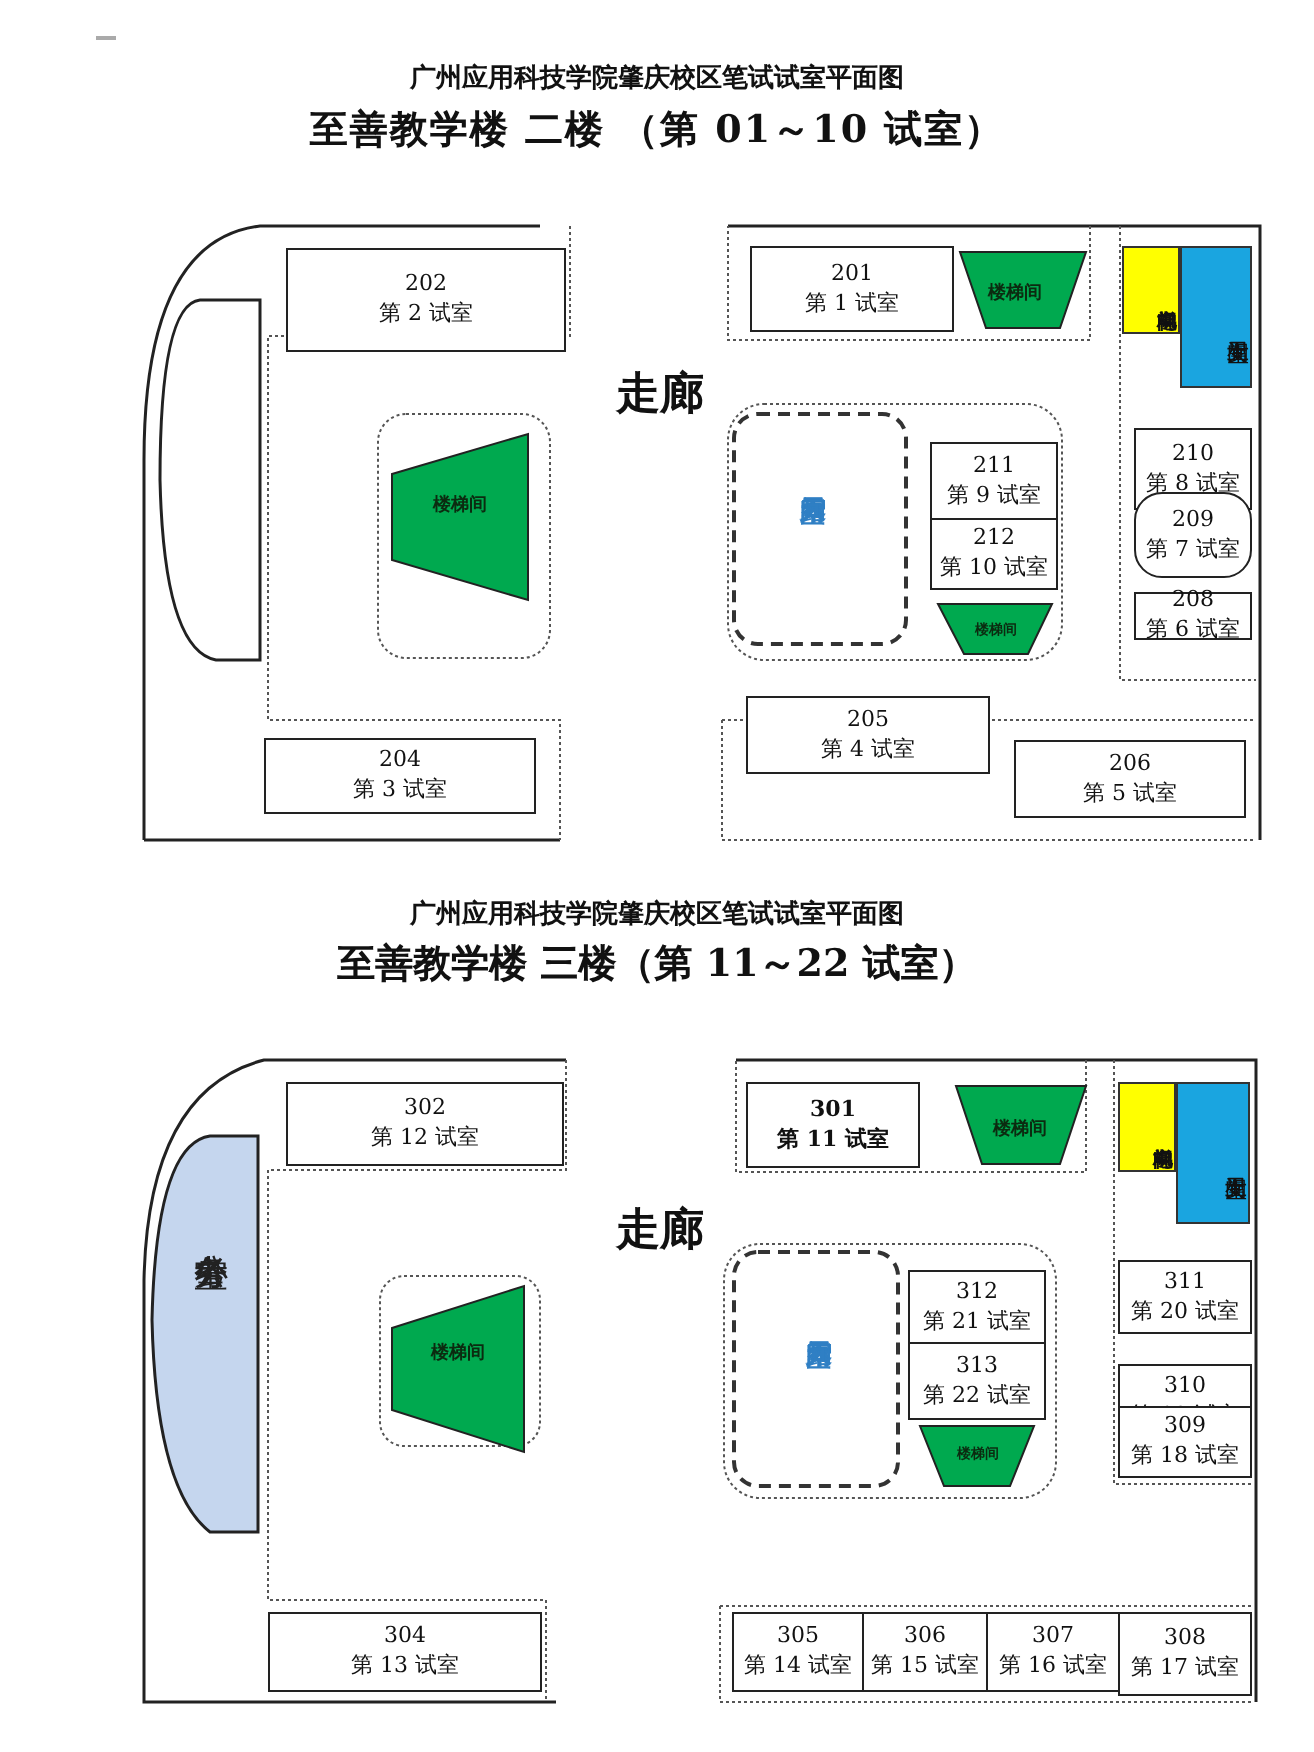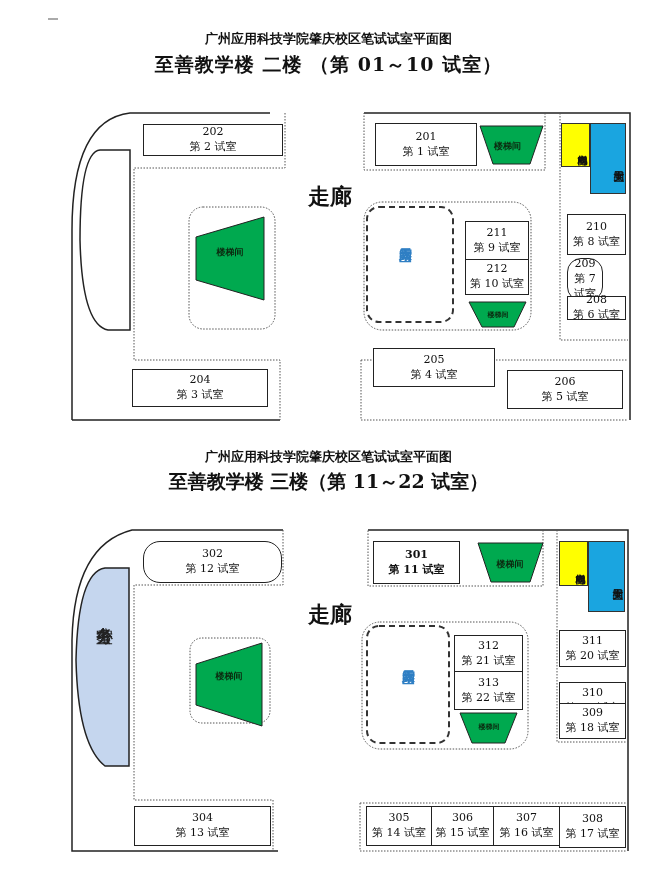--- a/index.html
+++ b/index.html
@@ -54,21 +54,21 @@
   <polygon points="469,302 526,302 514,327 482,327" fill="#00a94f" stroke="#222" stroke-width="1"></polygon>
 </svg>
 
 <div class="abs stair-label" style="left:196px;top:246px;width:68px;">楼梯间</div>
 <div class="abs stair-label" style="left:485px;top:140px;width:45px;">楼梯间</div>
 <div class="abs stair-label" style="left:480px;top:310px;width:36px;font-size:7px;">楼梯间</div>
 
 <div class="abs corridor" style="left:308px;top:182px;">走廊</div>
 <div class="abs open vtext" style="left:396px;top:238px;">露天空间</div>
 
-<div class="abs room" style="left:143px;top:124px;width:140px;height:32px;">
+<div class="abs room" style="left:143px;top:124px;width:140px;height:52px;">
   <span>202</span>
   <span>第 2 试室</span>
 </div>
 <div class="abs room" style="left:132px;top:369px;width:136px;height:38px;">
   <span>204</span>
   <span>第 3 试室</span>
 </div>
 <div class="abs room" style="left:375px;top:123px;width:102px;height:43px;text-align:right;">
   <span>201</span>
   <span>第 1 试室</span>
@@ -78,21 +78,21 @@
   <span>第 9 试室</span>
 </div>
 <div class="abs room" style="left:465px;top:259px;width:64px;height:36px;">
   <span>212</span>
   <span>第 10 试室</span>
 </div>
 <div class="abs room" style="left:567px;top:214px;width:59px;height:41px;">
   <span>210</span>
   <span>第 8 试室</span>
 </div>
-<div class="abs room" style="left:567px;top:258px;width:36px;height:43px;border-radius:14px;">
+<div class="abs room" style="left:567px;top:246px;width:59px;height:43px;border-radius:14px;">
   <span>209</span>
   <span>第 7 试室</span>
 </div>
 <div class="abs room" style="left:567px;top:296px;width:59px;height:24px;">
   <span>208</span>
   <span>第 6 试室</span>
 </div>
 <div class="abs room" style="left:373px;top:348px;width:122px;height:39px;">
   <span>205</span>
   <span>第 4 试室</span>
@@ -127,21 +127,21 @@
 </svg>
 
 <div class="abs stair-label" style="left:196px;top:670px;width:66px;">楼梯间</div>
 <div class="abs stair-label" style="left:485px;top:558px;width:50px;">楼梯间</div>
 <div class="abs stair-label" style="left:471px;top:722px;width:36px;font-size:7px;">楼梯间</div>
 
 <div class="abs corridor" style="left:308px;top:600px;">走廊</div>
 <div class="abs open vtext" style="left:399px;top:660px;">露天空间</div>
 <div class="abs vtext" style="left:94px;top:614px;font-size:17px;color:#222;">考务办公室</div>
 
-<div class="abs room" style="left:143px;top:541px;width:139px;height:42px;border-radius:17px;">
+<div class="abs room" style="left:143px;top:541px;width:139px;height:42px;">
   <span>302</span>
   <span>第 12 试室</span>
 </div>
 <div class="abs room" style="left:134px;top:806px;width:137px;height:40px;">
   <span>304</span>
   <span>第 13 试室</span>
 </div>
 <div class="abs room" style="left:373px;top:541px;width:87px;height:43px;font-weight:bold;">
   <span>301</span>
   <span>第 11 试室</span>

